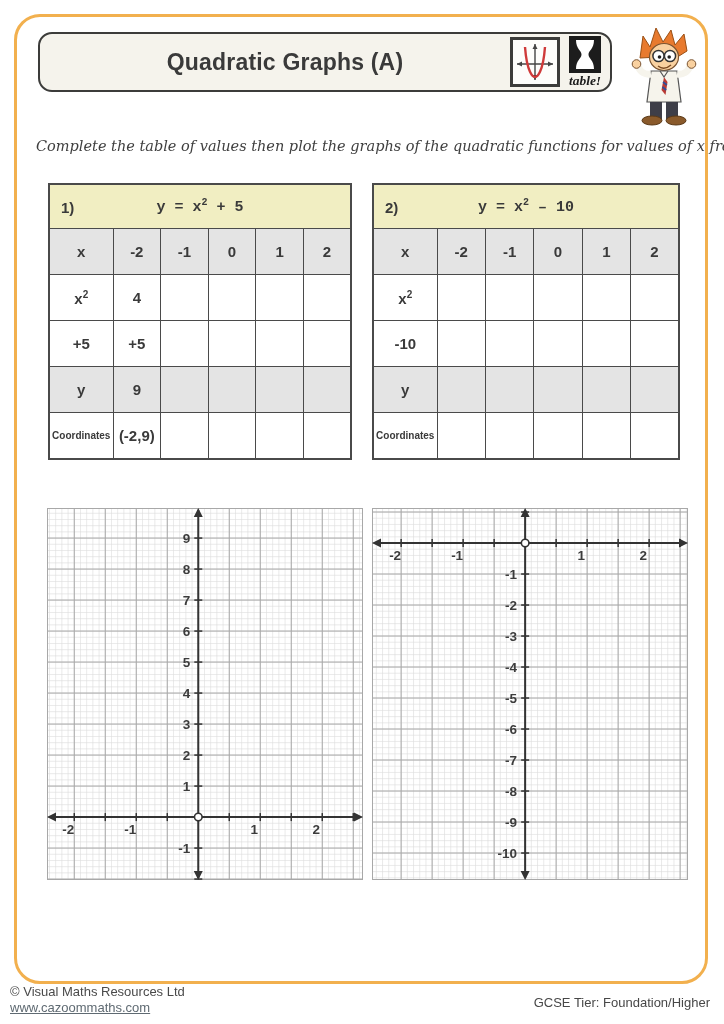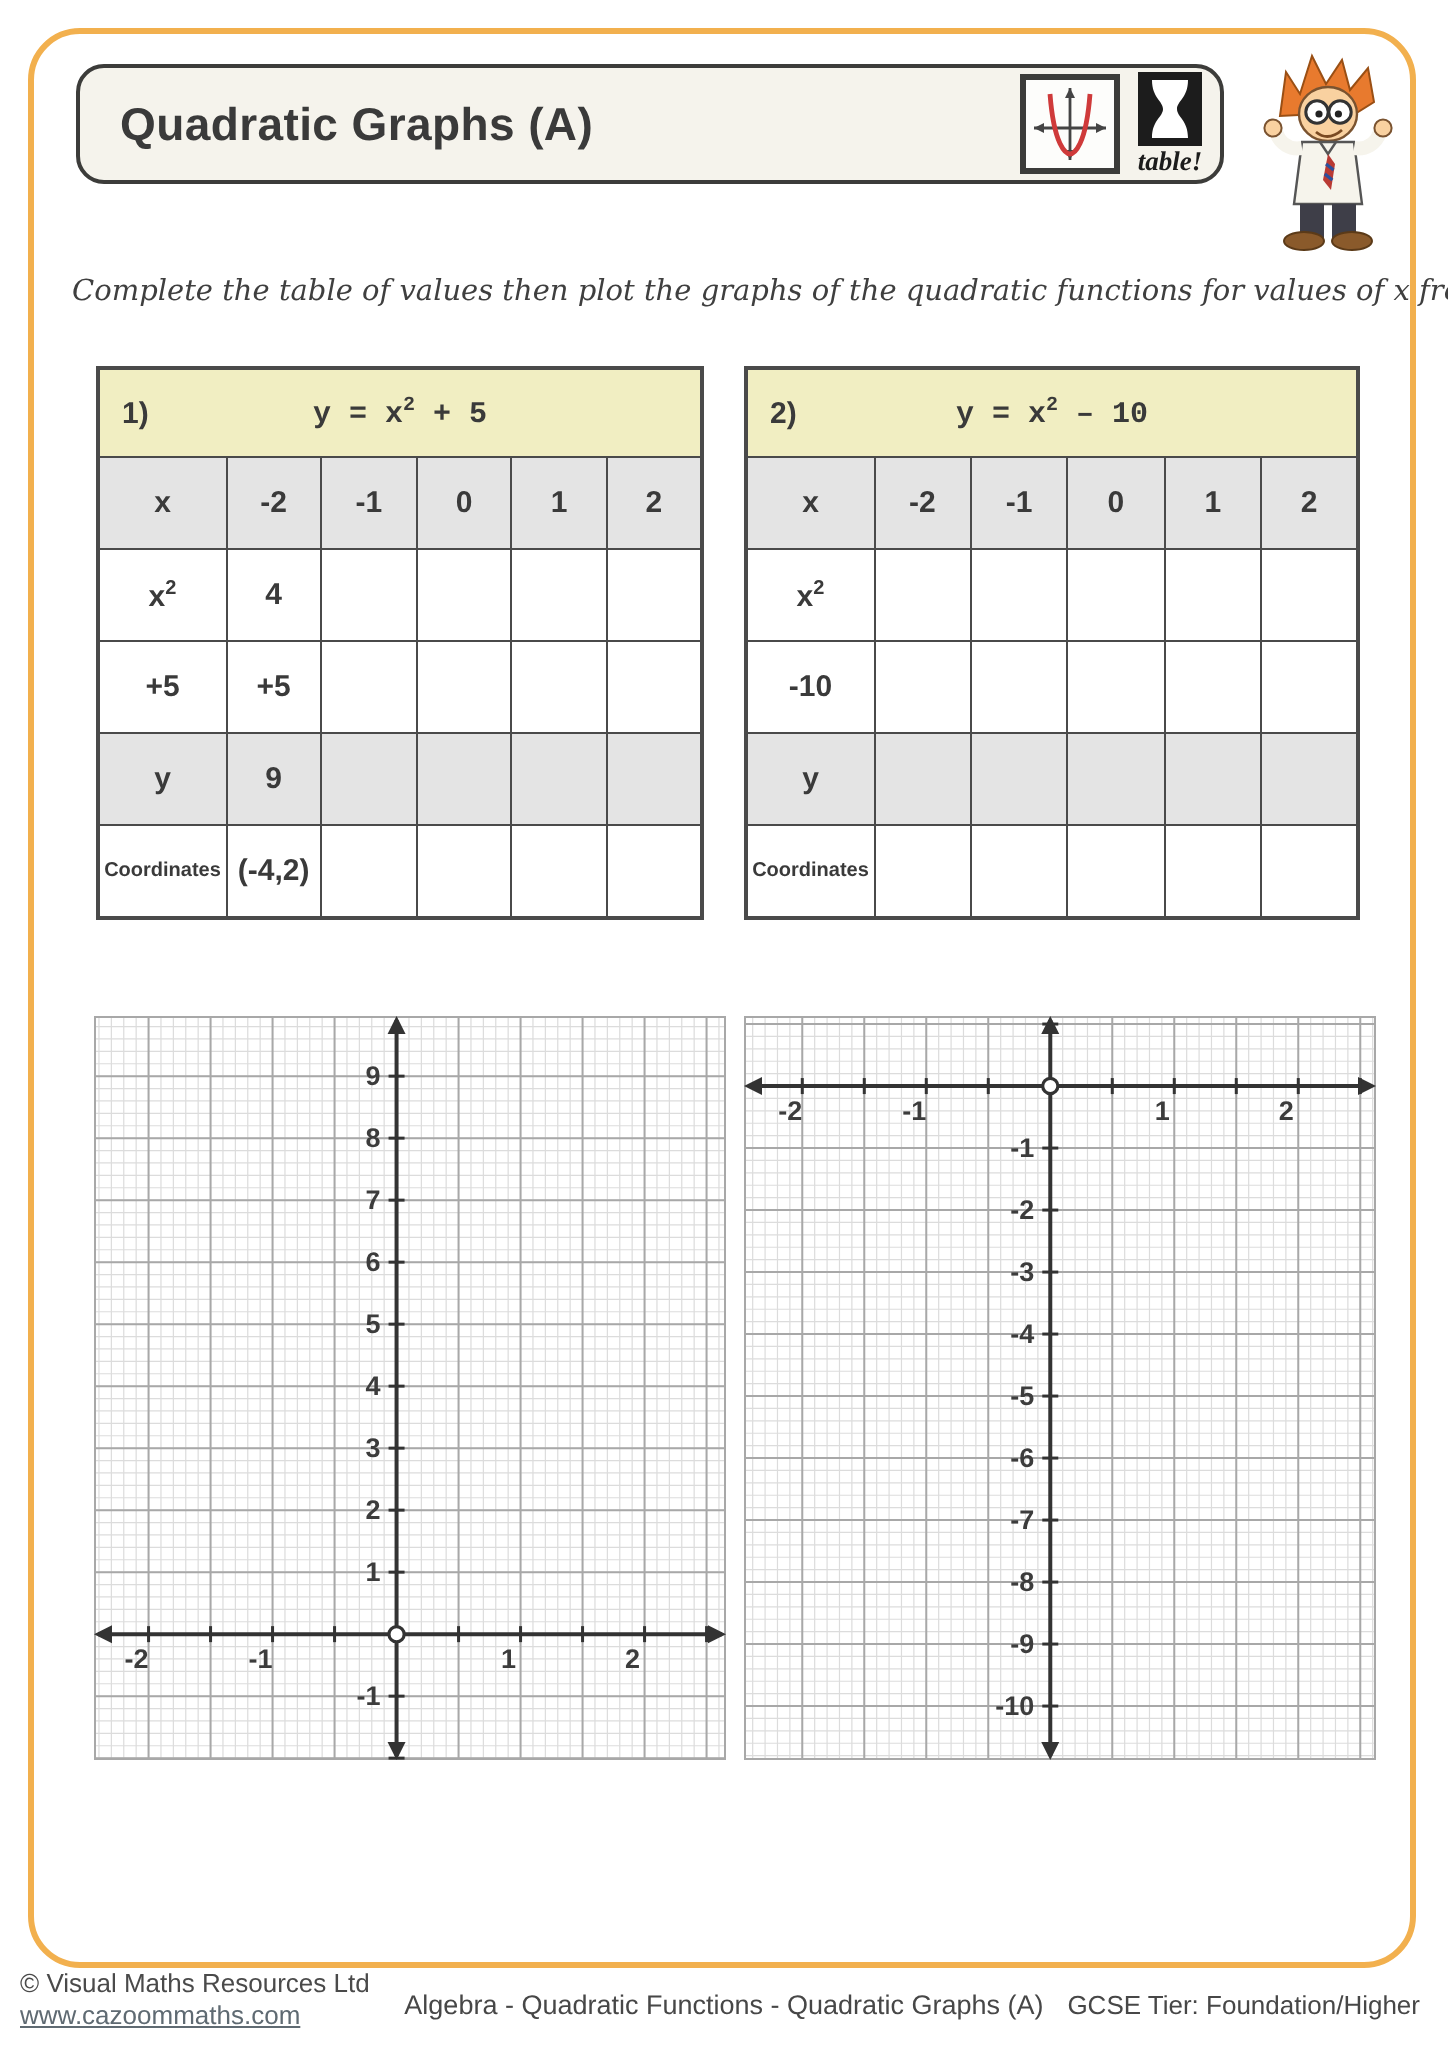--- a/index.html
+++ b/index.html
@@ -7,21 +7,21 @@
         font-family:"Liberation Sans",sans-serif;overflow:hidden;}
 
   
   .frame{position:absolute;left:14px;top:14px;width:694px;height:970px;
          border:3px solid var(--page_border);border-radius:26px;box-sizing:border-box;}
 
   
   .header-box{position:absolute;left:38px;top:32px;width:574px;height:60px;
               background:var(--header_bg);border:2.5px solid var(--header_border);
               border-radius:14px;box-sizing:border-box;display:flex;align-items:center;
-              padding:0 8px 0 20px;}
+              padding:0 8px 0 20px;text-align:center;}
   .title{flex:1;font-size:23px;font-weight:bold;color:#3a3a3a;letter-spacing:.2px;}
   .hicons{display:flex;align-items:center;gap:8px;}
   .logo{display:flex;flex-direction:column;align-items:center;line-height:1;}
   .logo-text{font-family:"Liberation Serif",serif;font-weight:bold;font-style:italic;
              font-size:13.5px;color:#1c1c1c;margin-top:1px;}
   .mascot{position:absolute;left:620px;top:24px;}
 
   
   .instruction{position:absolute;left:36px;top:138px;margin:0;width:680px;
                font-family:"DejaVu Serif",serif;font-style:italic;font-size:14.5px;
@@ -155,21 +155,21 @@
           <tr class="shaded">
             <td>y</td>
             <td>9</td>
             <td></td>
             <td></td>
             <td></td>
             <td></td>
           </tr>
           <tr>
             <td class="coord-label">Coordinates</td>
-            <td>(-4,2)</td>
+            <td>(-2,9)</td>
             <td></td>
             <td></td>
             <td></td>
             <td></td>
           </tr>
         </tbody>
       </table>
     </div>
   <div class="tbl t2">
       <table class="wtable">
@@ -612,16 +612,15 @@
           <text x="145.14000000000001" y="349.53" text-anchor="end">-10</text>
         </g>
         <circle cx="153.14000000000001" cy="35.029999999999994" r="3.8" fill="#ffffff" stroke="#333333" stroke-width="1.6"></circle>
       </svg>
     </div>
 
   <div class="footer-left">
     <div>© Visual Maths Resources Ltd</div>
     <a class="site">www.cazoommaths.com</a>
   </div>
-  <div class="footer-center">Algebra - Quadratic Functions - Quadratic Graphs (A)</div>
   <div class="footer-right">GCSE Tier: Foundation/Higher</div>
 
 </div>
 
 </body></html>

